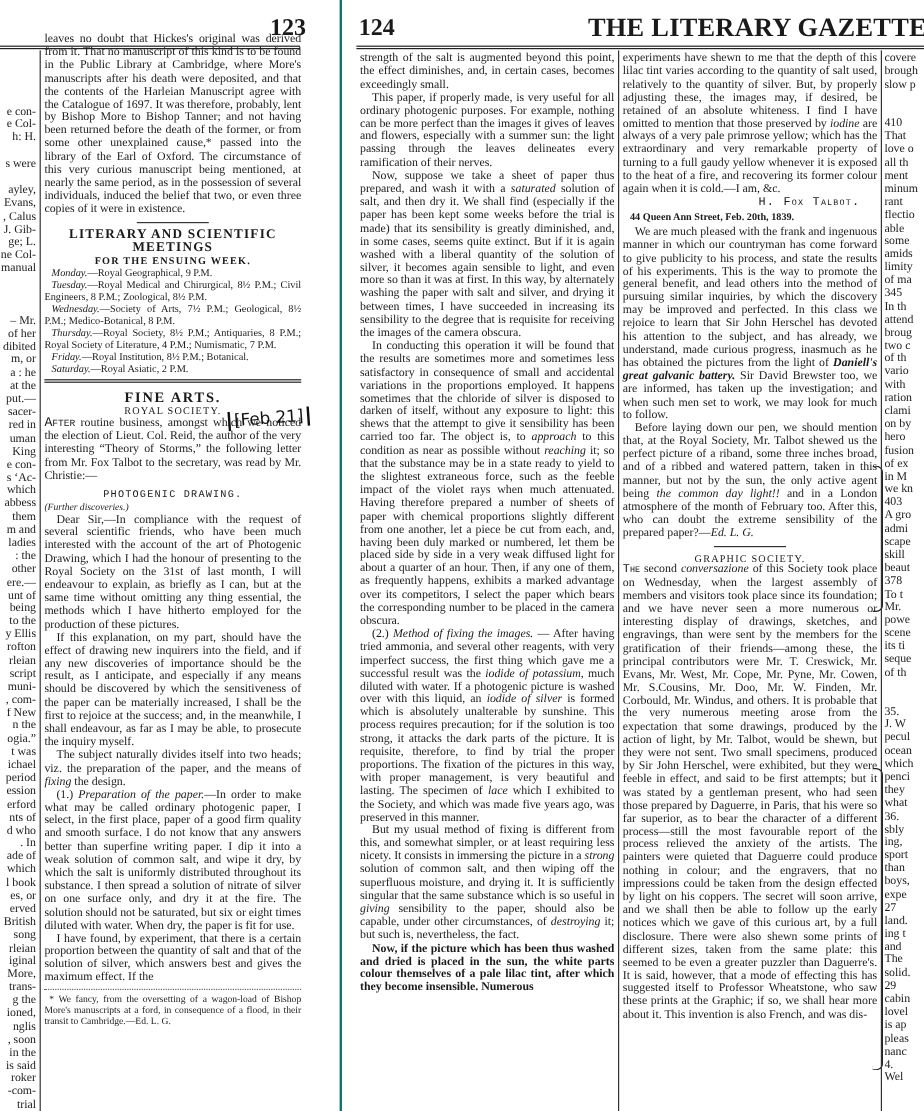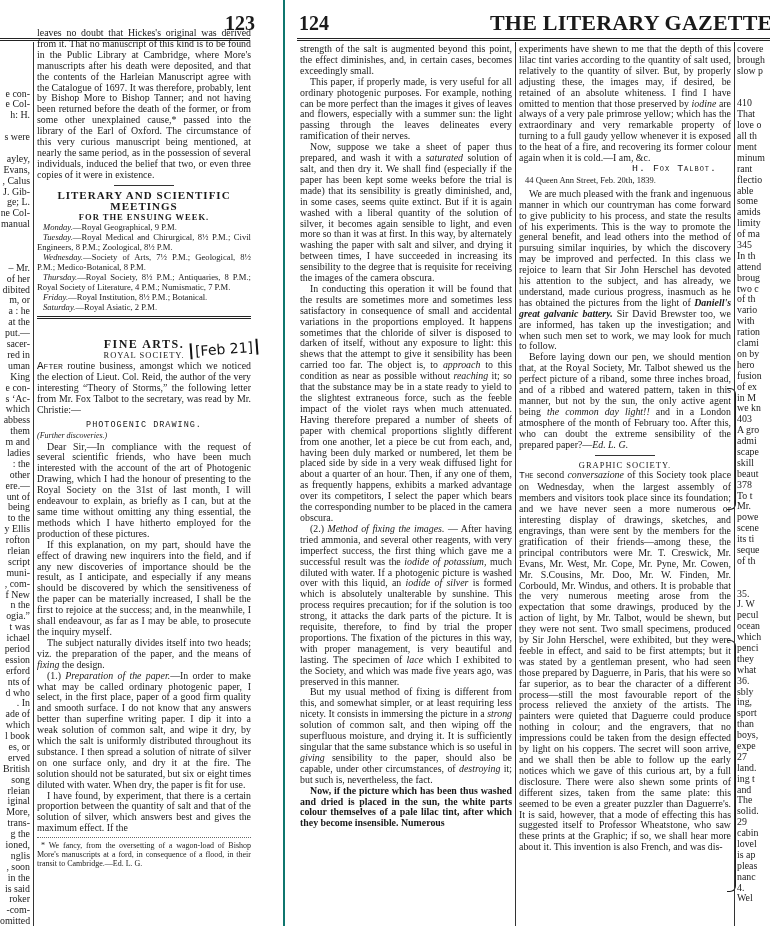--- a/index.html
+++ b/index.html
@@ -9,26 +9,26 @@
   #page-left { left:0; width:283px; border-right:2px solid #0f766e; }
   #page-right { left:287px; width:483px; }
   .pgnum { position:absolute; font-weight:bold; font-size:20px; font-family:"Liberation Serif",serif; }
   .running-head { position:absolute; font-weight:bold; font-size:22px; font-family:"Liberation Serif",serif; white-space:nowrap; letter-spacing:0.2px; }
   .rule { position:absolute; height:0; border-top:3px double #222; }
   .col { position:absolute; font-size:9.9px; line-height:10.9px; text-align:justify; font-family:"Liberation Serif",serif; }
   .col p { margin:0; text-indent:10px; }
   .col p.noind { text-indent:0; }
   .col p.center { text-align:left; text-indent:0; }
   .col .sect-head { text-align:center; font-weight:bold; letter-spacing:1px; font-size:11px; text-indent:0; }
-  .col .big-head { text-align:center; font-weight:bold; letter-spacing:1.5px; font-size:12px; text-indent:0; margin-top:20px; }
+  .col .big-head { text-align:center; font-weight:bold; letter-spacing:1.5px; font-size:12px; text-indent:0; margin-top:7px; }
   .col .sub-head { text-align:center; font-size:8.5px; letter-spacing:1px; text-indent:0; }
   .col .meeting { font-size:8.6px; line-height:10px; text-indent:6px; }
   .col .footnote { font-size:8px; line-height:9px; margin-top:3px; text-indent:4px; }
   .col .sign { text-align:right; text-indent:0; letter-spacing:1px; padding-right:14px; }
-  .col .addr { font-size:8.5px; font-weight:normal; text-indent:6px; }
+  .col .addr { font-size:8.5px; font-weight:bold; text-indent:6px; }
   .vline { position:absolute; width:0; border-left:1px solid #333; }
   .frag { position:absolute; font-size:9.9px; line-height:10.9px; font-family:"Liberation Serif",serif; white-space:nowrap; }
   .frag div { height:10.9px; overflow:hidden; }
   #frag-left div { text-align:right; }
   .short-rule { width:60px; border-top:1px solid #333; margin:4px auto; }
   .hand-note { position:absolute; font-family:"DejaVu Sans",sans-serif; font-size:14px; color:#111; border-left:2px solid #111; border-right:2px solid #111; padding:0 3px; transform:rotate(-4deg); }
   .bracket { position:absolute; border:1.5px solid #222; border-left:none; border-radius:0 6px 6px 0; }
   i { font-style:italic; }
   .sc { font-variant:small-caps;font-family:Liberation Mono, monospace; }
 </style>
@@ -113,21 +113,21 @@
       <div>More,</div>
       <div>trans-</div>
       <div>g the</div>
       <div>ioned,</div>
       <div>nglis</div>
       <div>, soon</div>
       <div>in the</div>
       <div>is said</div>
       <div>roker</div>
       <div>-com-</div>
-      <div>omitted</div>
+      <div>trial</div>
     </div>
   <div class="vline" style="left:33px;top:42px;height:890px;"></div>
 
   <div class="col" style="left:37px;top:28px;width:214px;">
     <p class="noind">leaves no doubt that Hickes's original was derived from it. That no manuscript of this kind is to be found in the Public Library at Cambridge, where More's manuscripts after his death were deposited, and that the contents of the Harleian Manuscript agree with the Catalogue of 1697. It was therefore, probably, lent by Bishop More to Bishop Tanner; and not having been returned before the death of the former, or from some other unexplained cause,* passed into the library of the Earl of Oxford. The circumstance of this very curious manuscript being mentioned, at nearly the same period, as in the possession of several individuals, induced the belief that two, or even three copies of it were in existence.</p>
     <div class="short-rule"></div>
     <p class="sect-head">LITERARY AND SCIENTIFIC MEETINGS</p>
     <p class="sect-head" style="font-size:8.5px;">FOR THE ENSUING WEEK.</p>
     <div id="meetings-list">
         <p class="meeting"><i>Monday.</i><span>—Royal Geographical, 9 P.M.</span></p>

